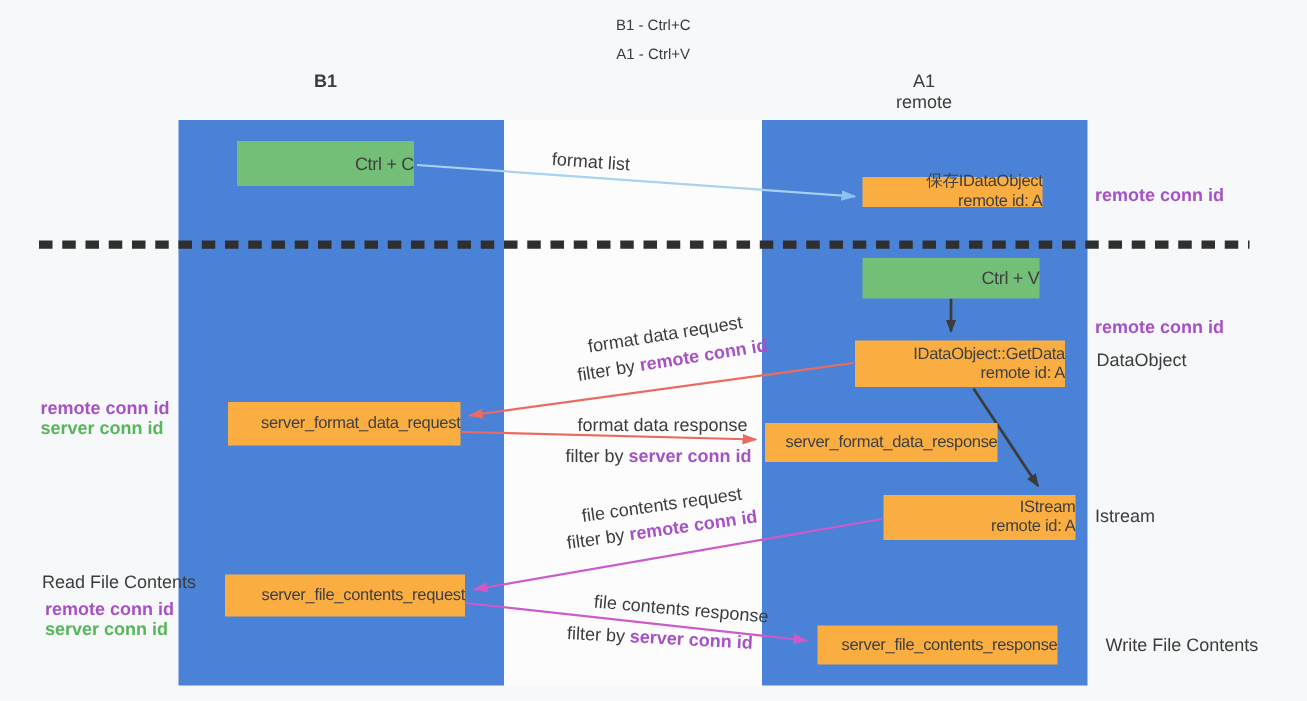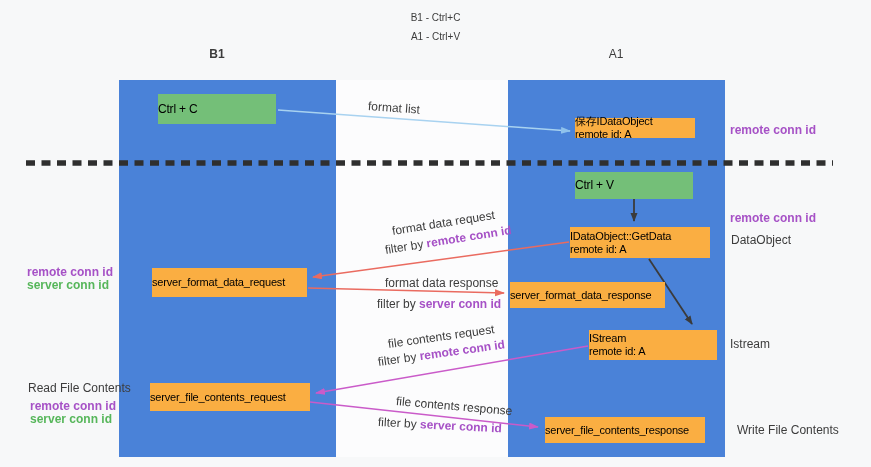--- a/index.html
+++ b/index.html
@@ -10,22 +10,22 @@
   }
   .mid-panel { position:absolute; left:336px; top:80px; width:172px; height:377px; background:#FCFCFD; z-index:0; }
   .col { position:absolute; top:80px; width:217px; height:377px; background:#4A82D8; z-index:1; }
   .col-left { left:119px; }
   .col-right { left:508px; }
   svg.arrows { position:absolute; left:0; top:0; z-index:2; }
   .title { position:absolute; left:0; right:0; top:8px; text-align:center; font-size:10px; line-height:19px; z-index:3; }
   .colhead { position:absolute; top:47px; width:194px; text-align:center; font-size:12px; line-height:14px; z-index:3; }
   .node {
     position:absolute; z-index:3; display:flex; flex-direction:column;
-    align-items:flex-start; justify-content:center; text-align:center;
-    color:#000000; font-size:11px; line-height:13px; letter-spacing:-0.2px; white-space:nowrap;
+    align-items:flex-end; justify-content:center; text-align:center;
+    color:#404040; font-size:11px; line-height:13px; letter-spacing:-0.2px; white-space:nowrap;
   }
   .node.orange { background:#FAAE42; }
   .node.green  { background:#74BF78; font-size:12px; }
   .msg { position:absolute; z-index:3; font-size:12px; white-space:nowrap; transform-origin:left center; }
   .purple { color:#A651C6; font-weight:bold; }
   .greentx { color:#56B65A; font-weight:bold; }
   .side { position:absolute; z-index:3; font-size:12px; white-space:nowrap; }
 </style>
 </head>
 <body>
@@ -64,20 +64,21 @@
   <div class="title">
     <div>B1 - Ctrl+C</div>
     <div>A1 - Ctrl+V</div>
   </div>
 
   <div class="colhead" style="left:120px;font-weight:bold;">
     <div>B1</div>
   </div>
   <div class="colhead" style="left:519px;">
     <div>A1</div>
+    <div>remote</div>
   </div>
 
   <div class="node green" style="left:158px;top:94px;width:118px;height:30px;">
     <span>Ctrl + C</span>
   </div>
   <div class="node orange" style="left:575px;top:118px;width:120px;height:20px;">
     <span>保存IDataObject</span>
     <span>remote id: A</span>
   </div>
   <div class="node green" style="left:575px;top:172px;width:118px;height:27px;">

